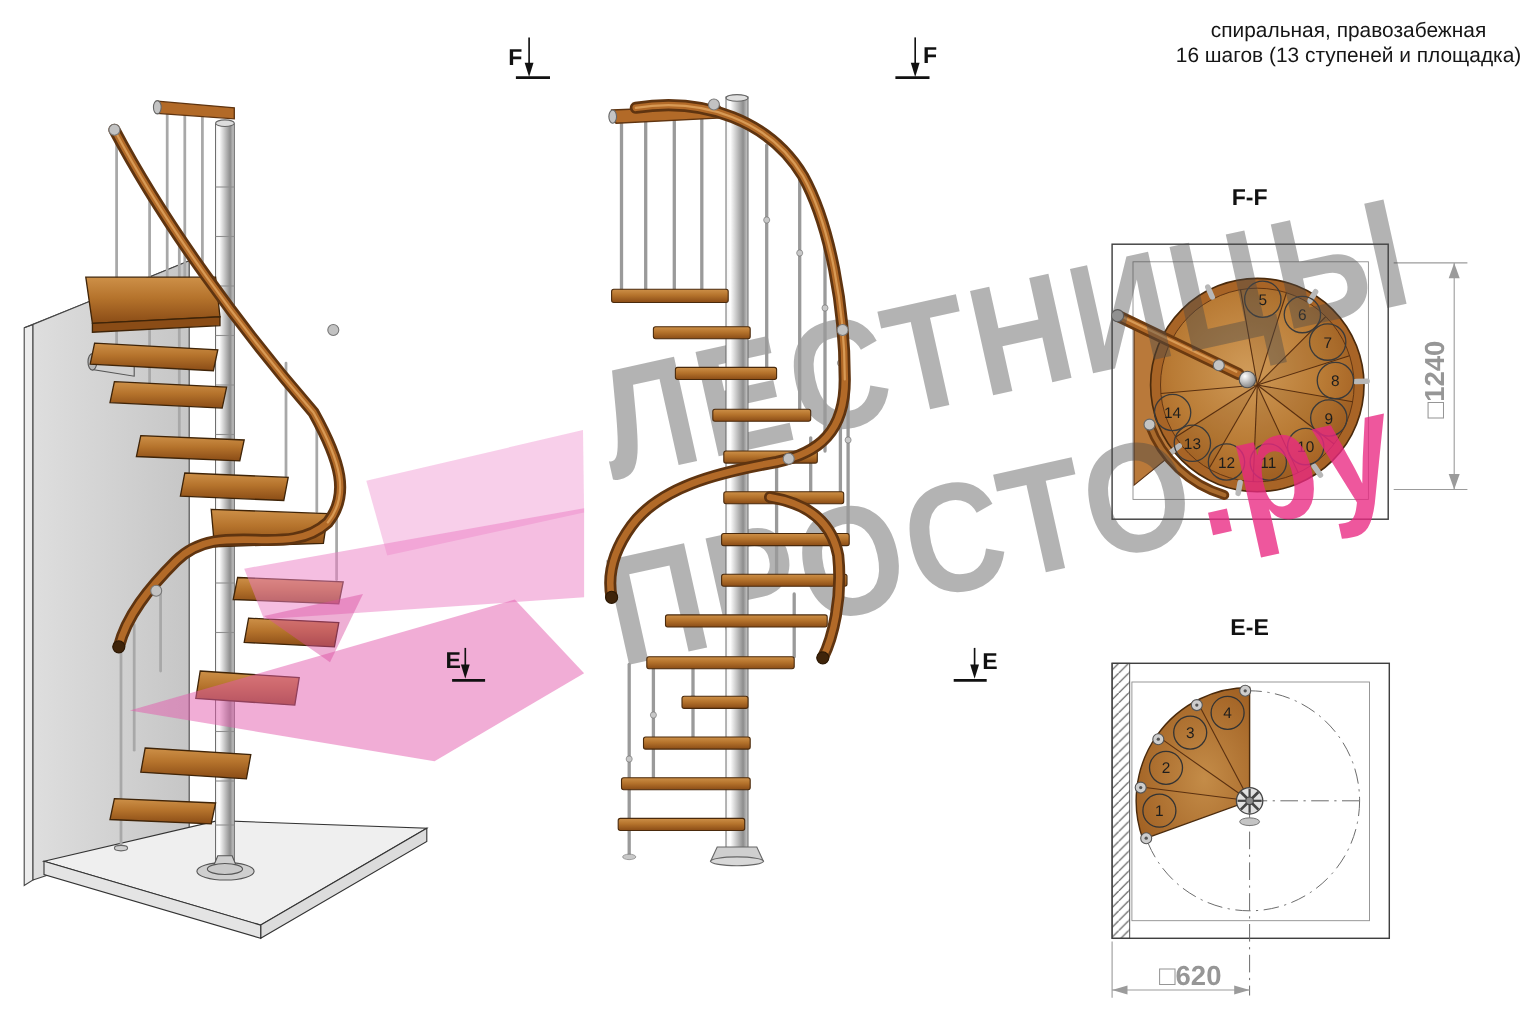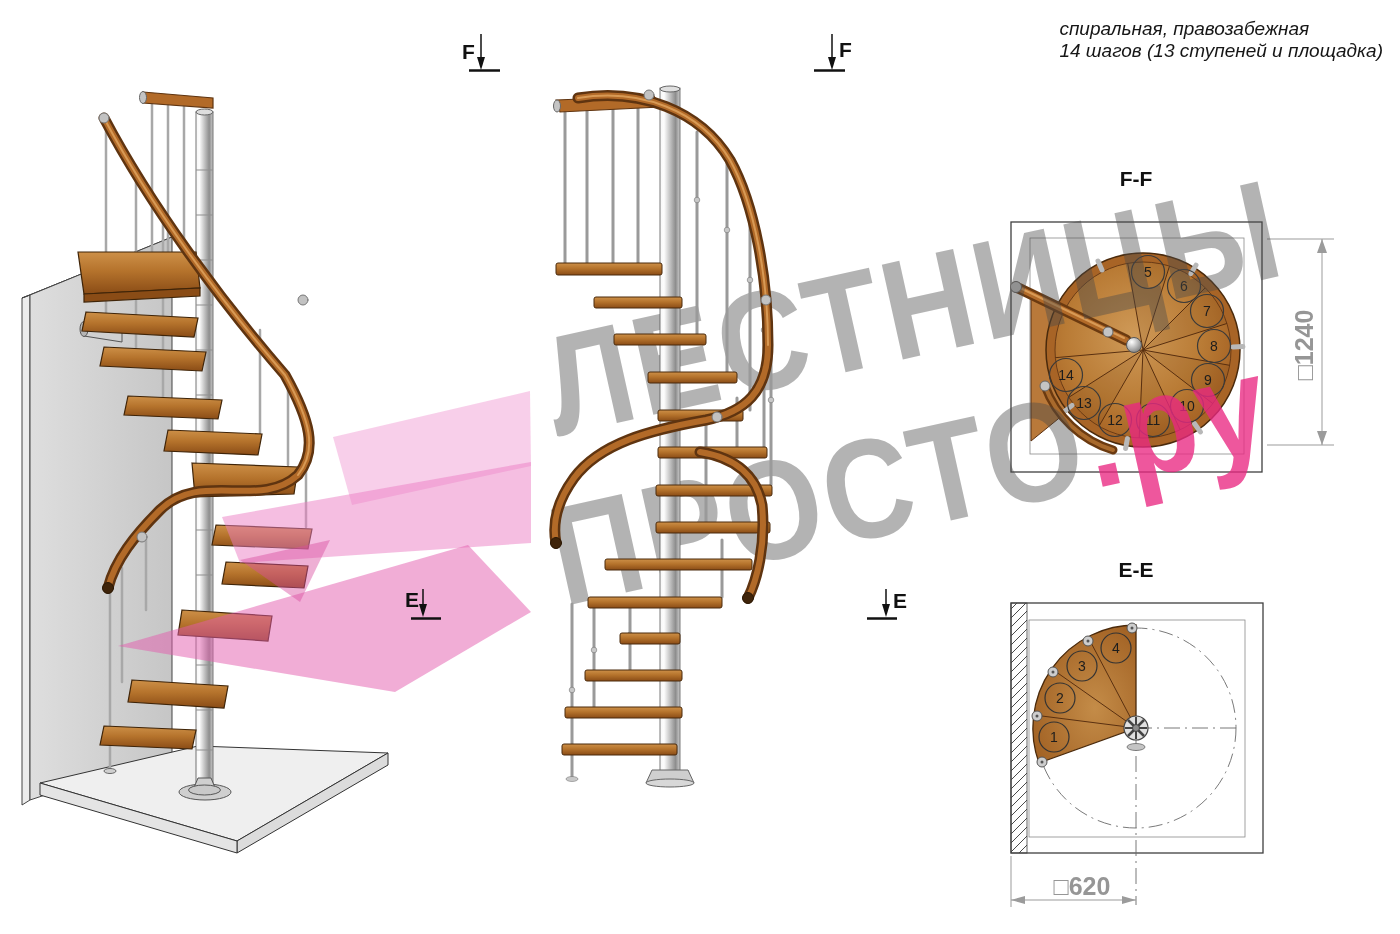--- a/index.html
+++ b/index.html
@@ -1,20 +1,20 @@
 <!DOCTYPE html>
 <html><head>
 <meta charset="utf-8">
 <style>
   html,body{margin:0;padding:0;background:#ffffff;}
   body{font-family:"Liberation Sans", sans-serif;}
   #stage{position:relative;width:1400px;height:934px;overflow:hidden;background:#fff;}
   #stage svg{position:absolute;left:0;top:0;}
-  .header-block{position:absolute;right:17px;top:18px;text-align:left;
-    font-size:19px;line-height:21.5px;color:#161616;white-space:nowrap;font-style:italic;}
+  .header-block{position:absolute;right:17px;top:18px;text-align:center;
+    font-size:19px;line-height:21.5px;color:#161616;white-space:nowrap;}
   .wm{position:absolute;font-weight:bold;white-space:nowrap;
     font-size:141px;letter-spacing:4px;transform-origin:left top;
     transform:rotate(-12.5deg) scaleX(0.88);line-height:1;}
   .wm1{left:531px;top:320px;color:rgba(75,75,75,0.42);}
   .wm2{left:538px;top:490px;color:rgba(75,75,75,0.42);}
   .wm .pink{color:rgba(233,40,130,0.78);}
   text{font-family:"Liberation Sans", sans-serif;}
   .lbl{font-size:21px;font-weight:bold;fill:#111;}
   .mk{font-size:21px;font-weight:bold;fill:#111;}
   .num{font-size:14px;fill:#1d1d1d;}
@@ -428,16 +428,16 @@
     <g>
       <line x1="886" y1="589" x2="886" y2="605" stroke="#111" stroke-width="1.5"></line>
       <polygon points="882,604 890,604 886,617" fill="#111"></polygon>
       <text class="mk" x="893" y="608">E</text>
       <line x1="867" y1="618.5" x2="897" y2="618.5" stroke="#111" stroke-width="2.5"></line>
     </g>
   </svg>
 
   <div class="header-block">
     <div>спиральная, правозабежная</div>
-    <div>14 шагов (13 ступеней и площадка)</div>
+    <div>16 шагов (13 ступеней и площадка)</div>
   </div>
 
 </div>
 
 </body></html>

